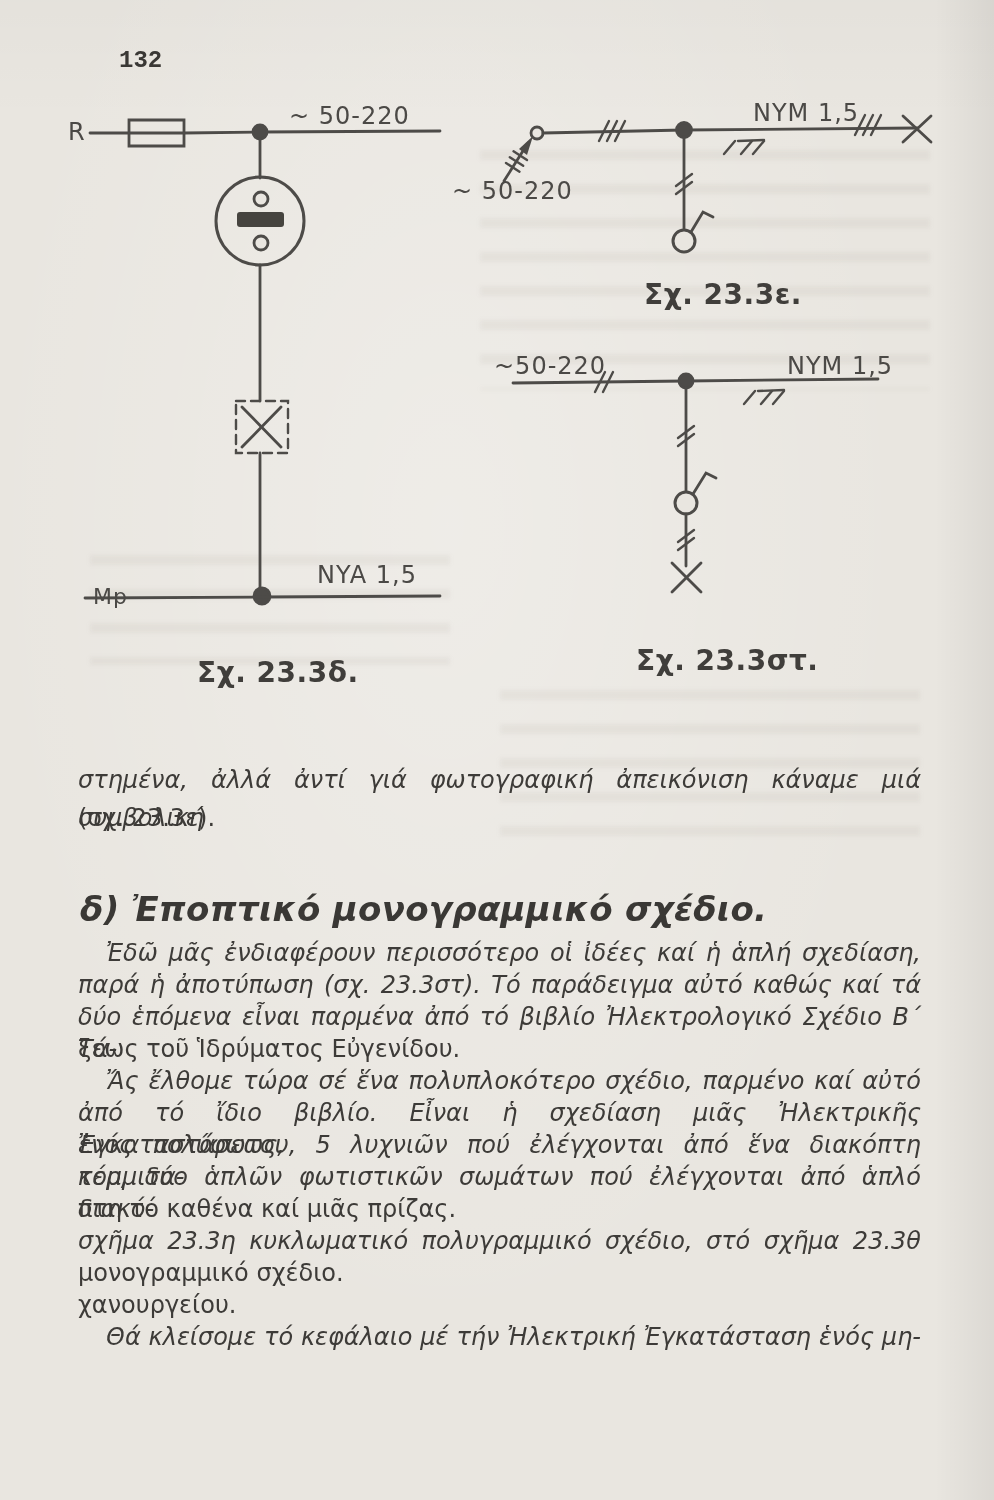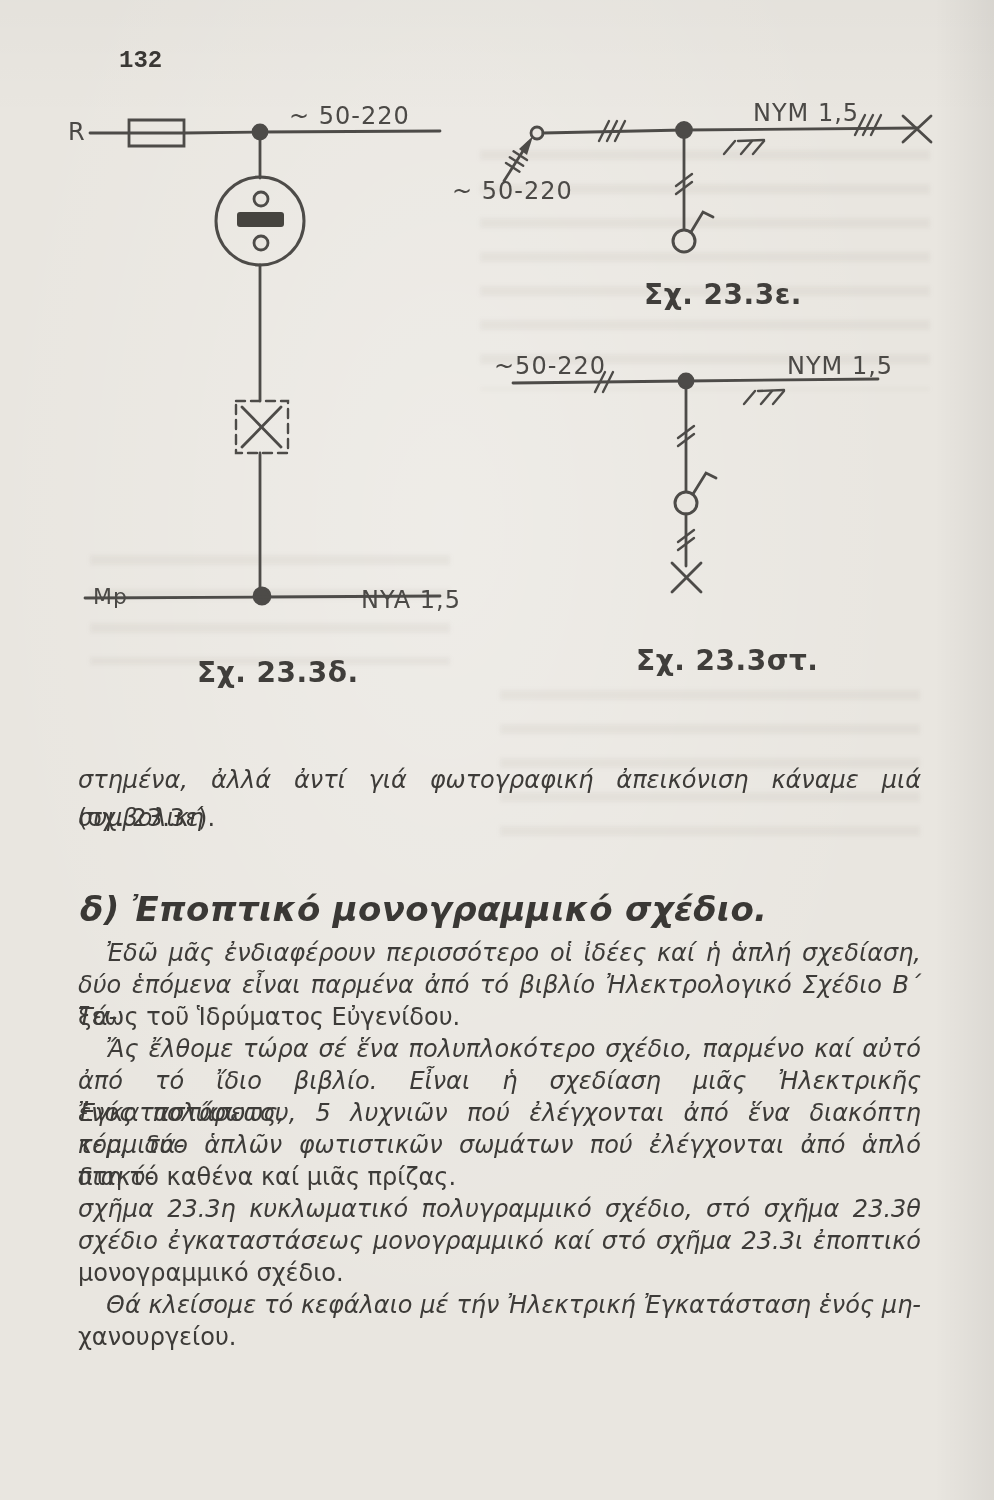--- a/index.html
+++ b/index.html
@@ -165,48 +165,48 @@
         <g>
           <line x1="672" y1="563" x2="701" y2="592"></line>
           <line x1="701" y1="563" x2="672" y2="592"></line>
         </g>
       </g>
     </g>
   </svg>
 
   <div class="figlabel" style="left:68px;top:118px;">R</div>
   <div class="figlabel" style="left:289px;top:102px;">~ 50-220</div>
-  <div class="figlabel" style="left:317px;top:586px;margin-left:44px;">NYA 1,5</div>
+  <div class="figlabel" style="left:317px;top:561px;">NYA 1,5</div>
   <div class="figlabel small" style="left:46px;top:584px;margin-left:47px;">Mp</div>
   <div class="caption" style="left:197px;top:656px;">Σχ. 23.3δ.</div>
 
   <div class="figlabel" style="left:452px;top:177px;">~ 50-220</div>
   <div class="figlabel" style="left:753px;top:99px;">NYM 1,5</div>
   <div class="caption" style="left:644px;top:278px;">Σχ. 23.3ε.</div>
 
   <div class="figlabel" style="left:494px;top:352px;">~50-220</div>
   <div class="figlabel" style="left:787px;top:352px;">NYM 1,5</div>
   <div class="caption" style="left:636px;top:644px;">Σχ. 23.3στ.</div>
 
   <div class="block intro" style="top:761px;">
     <div class="textline j">στημένα, ἀλλά ἀντί γιά φωτογραφική ἀπεικόνιση κάναμε μιά συμβολική</div>
     <div class="textline">(σχ. 23.3ε).</div>
   </div>
 
   <div class="heading">δ) Ἐποπτικό μονογραμμικό σχέδιο.</div>
 
   <div class="block" style="top:937px;">
     <div class="textline j ind">Ἐδῶ μᾶς ἐνδιαφέρουν περισσότερο οἱ ἰδέες καί ἡ ἁπλή σχεδίαση,</div>
+    <div class="textline j">παρά ἡ ἀποτύπωση (σχ. 23.3στ). Τό παράδειγμα αὐτό καθώς καί τά</div>
     <div class="textline j">δύο ἑπόμενα εἶναι παρμένα ἀπό τό βιβλίο Ἠλεκτρολογικό Σχέδιο Β΄ Τά-</div>
     <div class="textline">ξεως τοῦ Ἱδρύματος Εὐγενίδου.</div>
     <div class="textline j ind">Ἄς ἔλθομε τώρα σέ ἕνα πολυπλοκότερο σχέδιο, παρμένο καί αὐτό</div>
     <div class="textline j">ἀπό τό ἴδιο βιβλίο. Εἶναι ἡ σχεδίαση μιᾶς Ἠλεκτρικῆς Ἐγκαταστάσεως,</div>
     <div class="textline j">ἑνός πολύφωτου, 5 λυχνιῶν πού ἐλέγχονται ἀπό ἕνα διακόπτη κομμιτα-</div>
     <div class="textline j">τέρ, δύο ἁπλῶν φωτιστικῶν σωμάτων πού ἐλέγχονται ἀπό ἁπλό διακό-</div>
     <div class="textline">πτη τό καθένα καί μιᾶς πρίζας.</div>
     <div class="textline j">σχῆμα 23.3η κυκλωματικό πολυγραμμικό σχέδιο, στό σχῆμα 23.3θ</div>
-    <div class="textline j">σχέδιο ἐγκαταστάσεως μονογραμμικό καί στό σχῆμα 23.3ι ἐποπτικό</div>
     <div class="textline">μονογραμμικό σχέδιο.</div>
+    <div class="textline">χανουργείου.</div>
     <div class="textline j ind">Θά κλείσομε τό κεφάλαιο μέ τήν Ἠλεκτρική Ἐγκατάσταση ἑνός μη-</div>
-    <div class="textline">χανουργείου.</div>
   </div>
 
 </div>
 
 </body></html>

